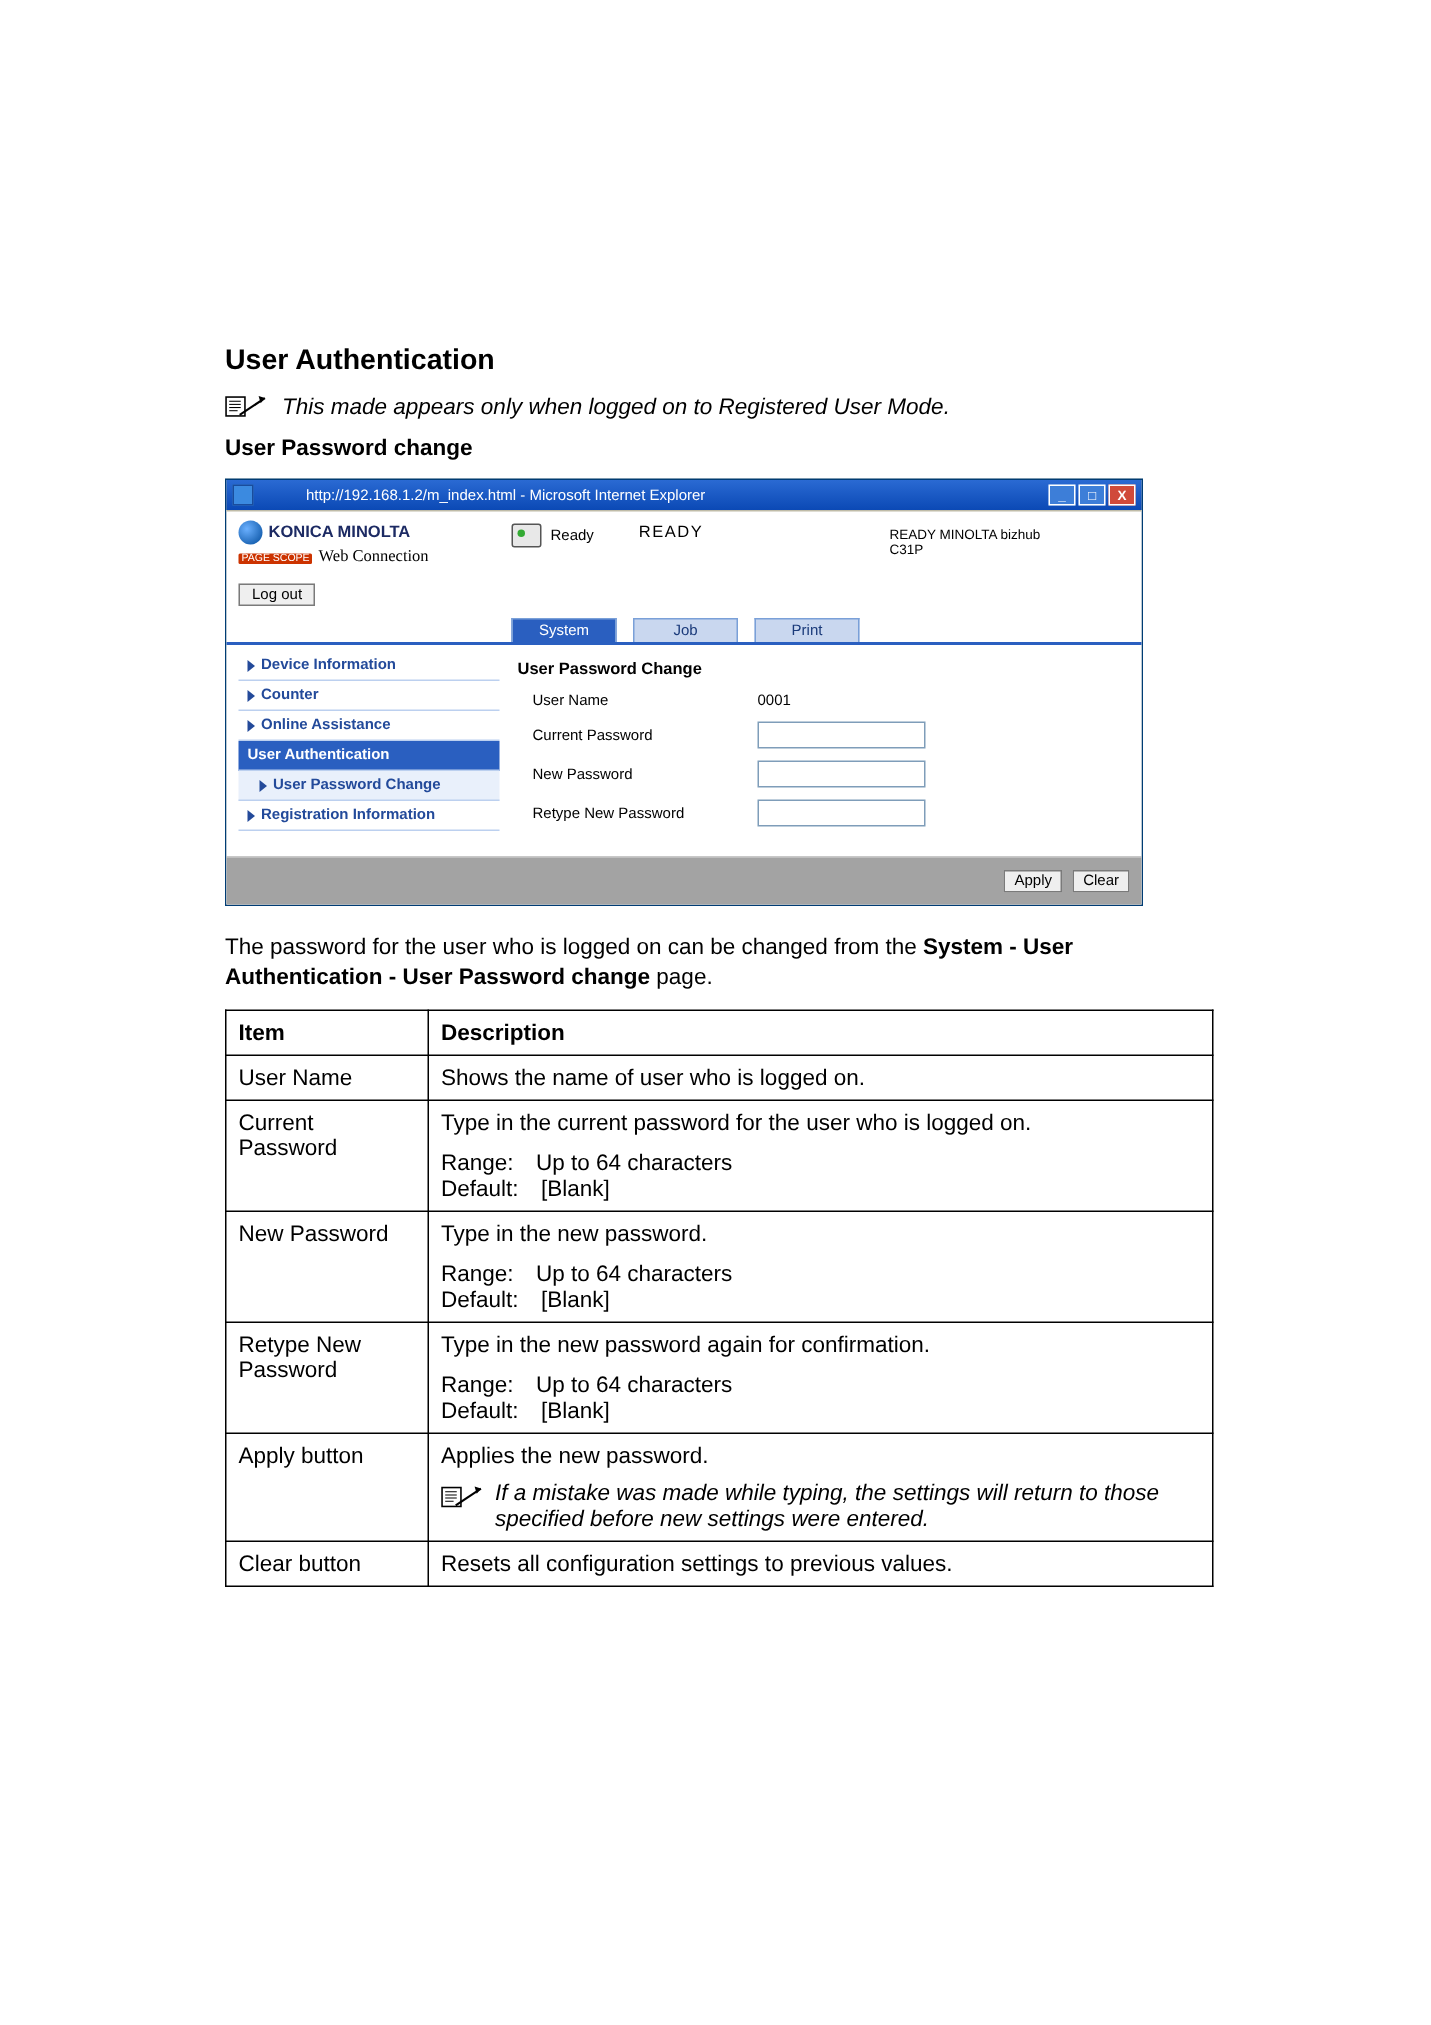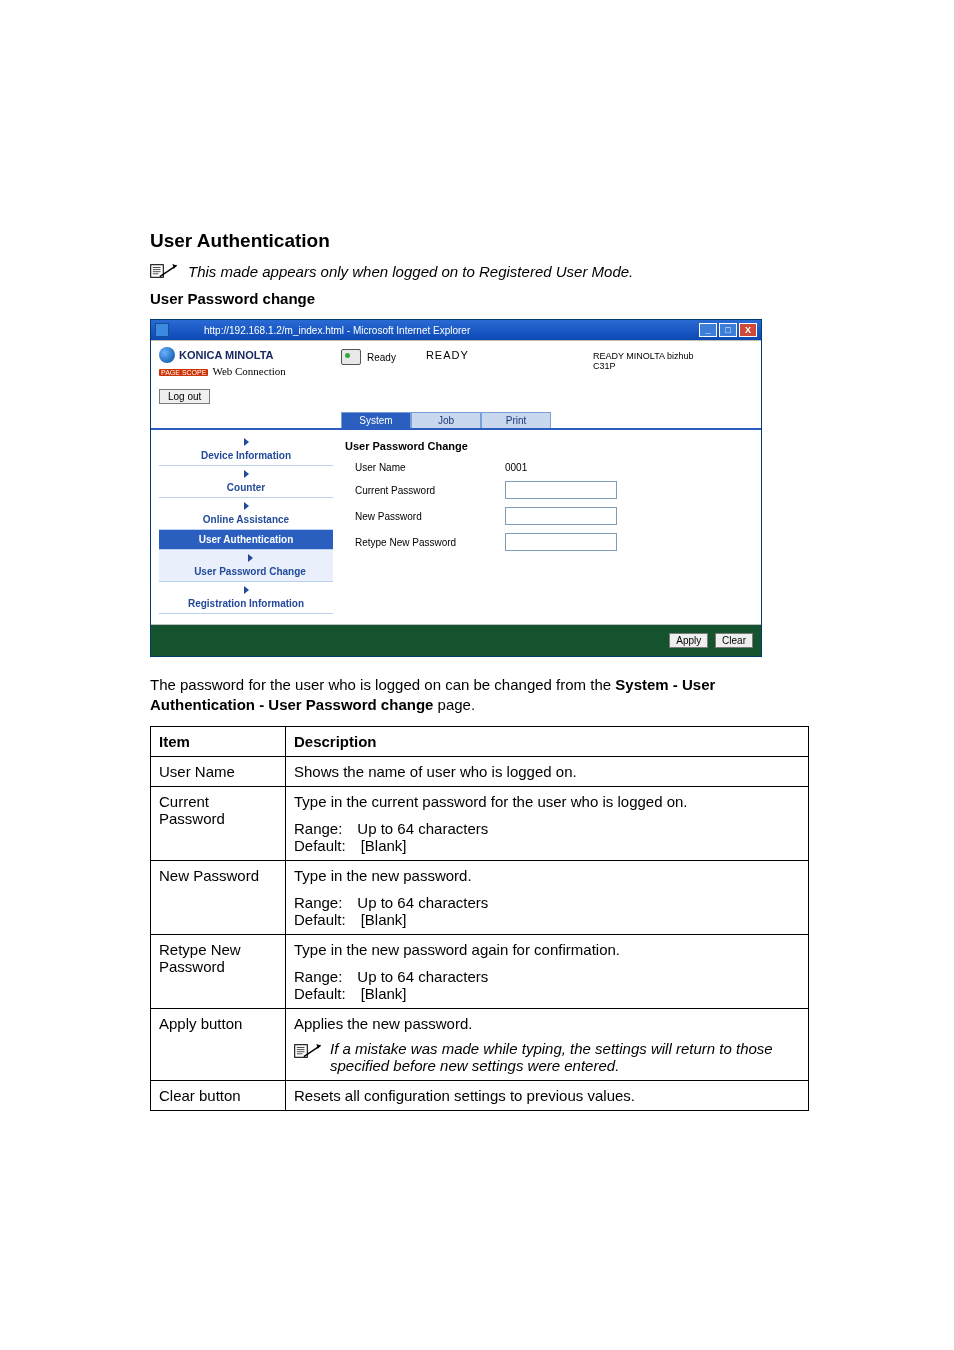--- a/index.html
+++ b/index.html
@@ -160,21 +160,21 @@
   .logout-btn {
     font-size: 10px;
     border: 1px solid #7a7a7a;
     background: #efefef;
     padding: 1px 8px;
     display:inline-block;
   }
   .tabs-row {
     display:flex;
     margin: 0 0 0 190px;
-    gap: 0;
+    gap: 11px;
   }
   .tab {
     width: 68px;
     text-align:center;
     font-size: 10px;
     padding: 2px 0;
     background:#c9d7ef;
     color:#1a3a7a;
     border:1px solid #7aa0d8;
     border-bottom: none;
@@ -197,21 +197,20 @@
     width: 174px;
   }
   .nav-item {
     border-bottom: 1px solid #bcd0ef;
     padding: 4px 6px;
     font-size: 10px;
     color: #234a9a;
     display:flex;
     align-items:center;
     gap:4px;
-    flex-direction:column;
   }
   .nav-item.bold { font-weight:bold; }
   .nav-item.selected {
     background:#2a5fc0;
     color:#fff;
   }
   .nav-item.sub {
     background:#e9f0fb;
     padding-left: 14px;
   }
@@ -243,21 +242,21 @@
     width: 110px;
     height: 16px;
     border: 1px solid #7f9db9;
     background:#fff;
     display:inline-block;
   }
   .btn-row {
     border-top: 1px solid #bfbfbf;
     padding: 8px;
     text-align: right;
-    background:#14532d;
+    background:#a3a3a3;
   }
   .small-btn {
     font-size: 10px;
     border:1px solid #7a7a7a;
     background:#efefef;
     padding: 1px 6px;
     display:inline-block;
     margin-left: 4px;
   }
 

